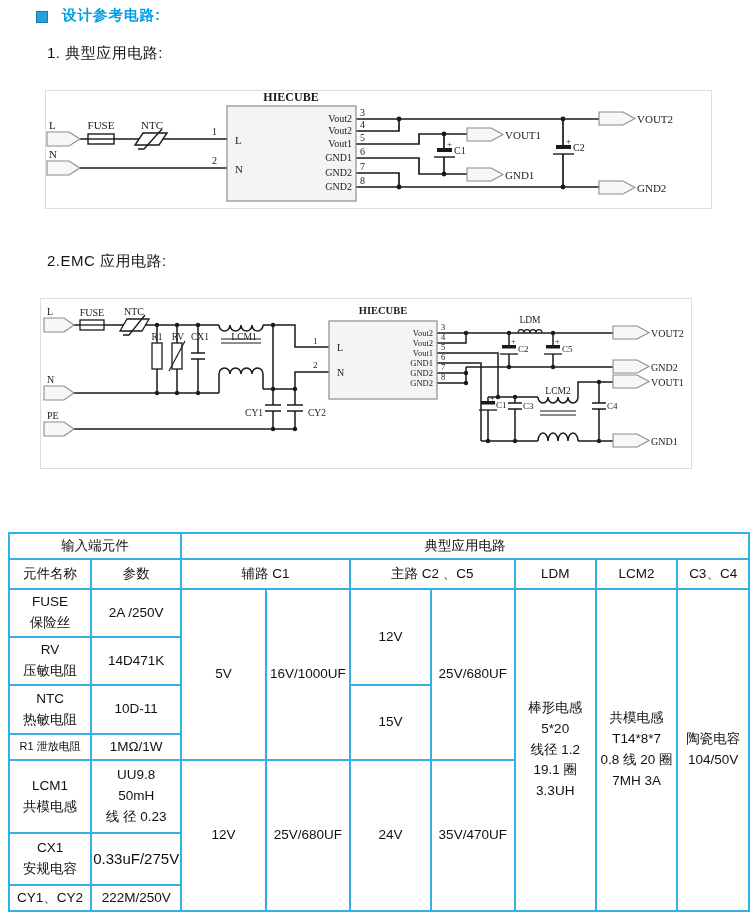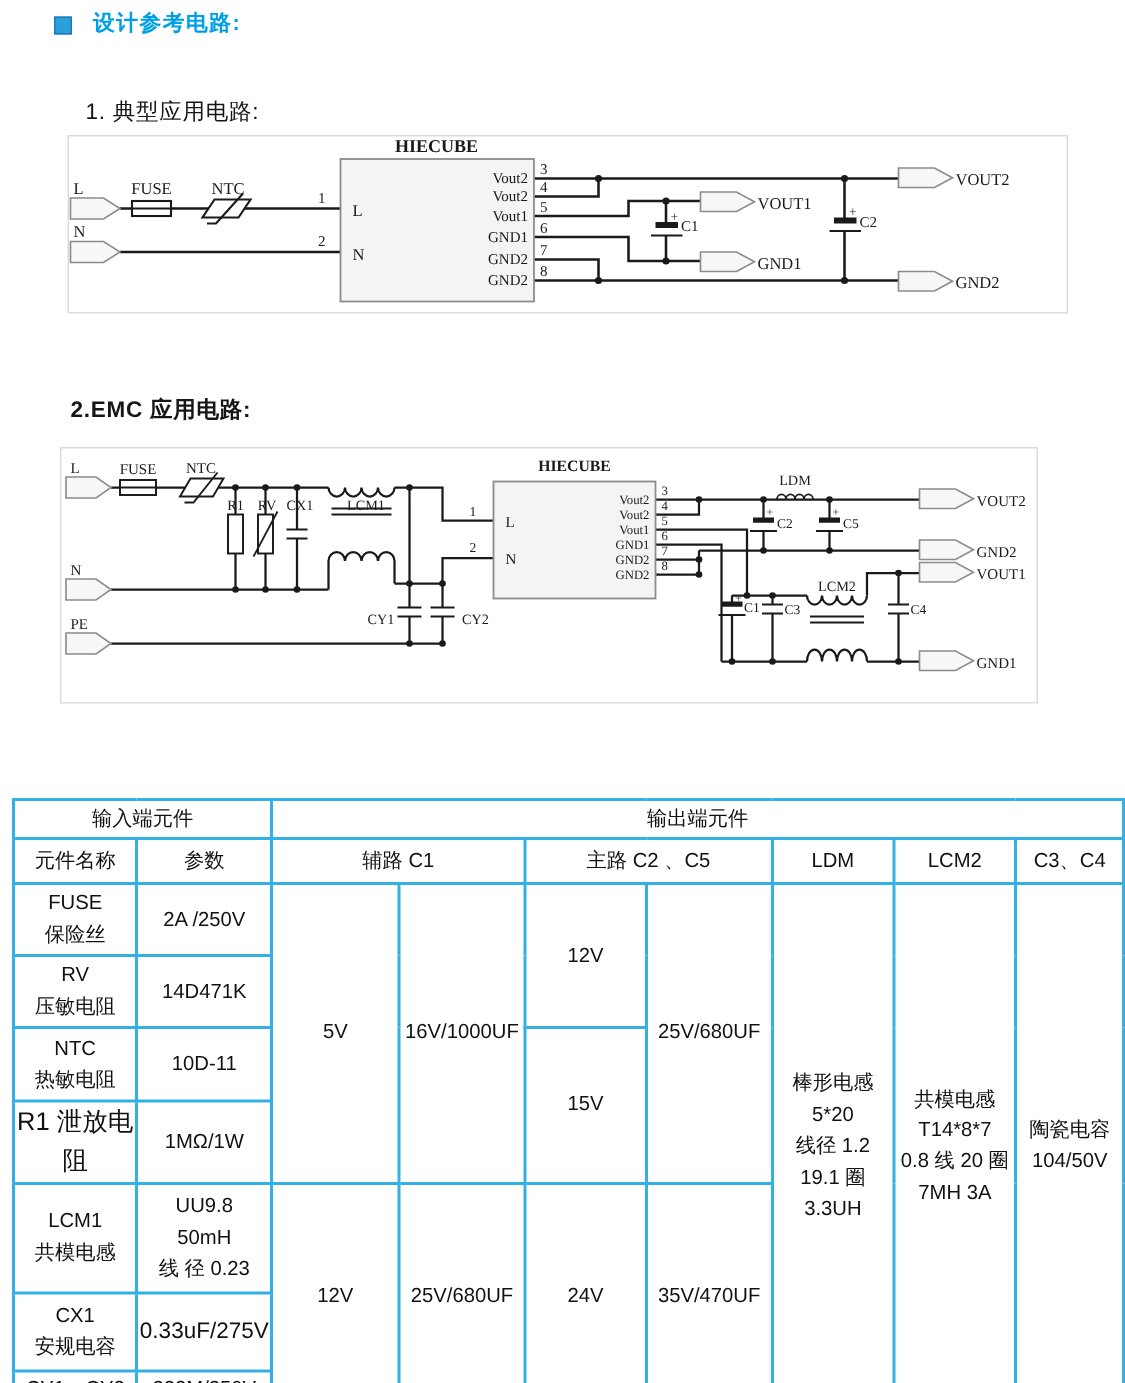--- a/index.html
+++ b/index.html
@@ -16,21 +16,21 @@
     font-size:13.5px;color:#111;padding:0 1px;line-height:1.55;overflow:hidden;}
   .spec-table .hd{font-size:13.5px;}
 </style>
 </head>
 <body>
 
 <div class="page">
 
   <div class="bullet-sq"></div>
   <div class="doc-heading">设计参考电路:</div>
-  <div class="sec-heading" style="left:57px;top:44px;margin-top:21px;">1.  典型应用电路:</div>
+  <div class="sec-heading" style="left:47px;top:44px;">1.  典型应用电路:</div>
 
   <div class="circuit-box" style="left:45px;top:90px;width:665px;height:117px;">
     <svg width="665" height="117" viewBox="0 0 665 117">
       <g stroke="#1a1a1a" stroke-width="1.7" fill="none">
 
         <path d="M34,48 H181"></path>
         <path d="M34,77 H181"></path>
 
         <path d="M310,28 H553"></path>
         <path d="M310,40 H353 V28"></path>
@@ -104,21 +104,21 @@
       <text x="408" y="63" font-size="10">C1</text>
       <text x="520" y="53" font-size="9">+</text>
       <text x="527" y="60" font-size="10">C2</text>
       <text x="591" y="32" font-size="11">VOUT2</text>
       <text x="459" y="48" font-size="11">VOUT1</text>
       <text x="459" y="88" font-size="11">GND1</text>
       <text x="591" y="101" font-size="11">GND2</text>
     </svg>
   </div>
 
-  <div class="sec-heading" style="left:47px;top:264px;font-weight:bold;">2.EMC 应用电路:</div>
+  <div class="sec-heading" style="left:47px;top:252px;">2.EMC 应用电路:</div>
 
   <div class="circuit-box" style="left:40px;top:298px;width:650px;height:169px;">
     <svg width="650" height="169" viewBox="0 0 650 169">
       <g stroke="#1a1a1a" stroke-width="1.5" fill="none">
 
         <path d="M33,26 H178"></path>
         <path d="M222,26 H254 V48 H288"></path>
 
         <path d="M116,26 V44 M116,70 V94"></path>
         <path d="M136,26 V44 M136,70 V94"></path>
@@ -285,21 +285,21 @@
       <col style="width:84px">
         <col style="width:82px">
         <col style="width:84px">
       <col style="width:82px">
         <col style="width:82px">
         <col style="width:72px">
     </colgroup>
     <tbody>
         <tr style="height:26px">
       <td colspan="2" class="hd">输入端元件</td>
-      <td colspan="7" class="hd">输出端元件</td>
+      <td colspan="7" class="hd">典型应用电路</td>
     </tr>
     <tr style="height:30px">
       <td class="hd">元件名称</td>
       <td class="hd">参数</td>
       <td colspan="2" class="hd">辅路 C1</td>
       <td colspan="2" class="hd">主路 C2 、C5</td>
       <td class="hd">LDM</td>
       <td class="hd">LCM2</td>
       <td class="hd">C3、C4</td>
     </tr>
@@ -340,21 +340,21 @@
     </tr>
     <tr style="height:49px">
       <td>
         <div>NTC</div>
         <div>热敏电阻</div>
       </td>
       <td>10D-11</td>
       <td rowspan="2">15V</td>
     </tr>
     <tr style="height:26px">
-      <td style="font-size:17px">R1 泄放电阻</td>
+      <td style="font-size:11px">R1 泄放电阻</td>
       <td>1MΩ/1W</td>
     </tr>
     <tr style="height:73px">
       <td>
         <div>LCM1</div>
         <div>共模电感</div>
       </td>
       <td>
         <div>UU9.8</div>
         <div>50mH</div>

